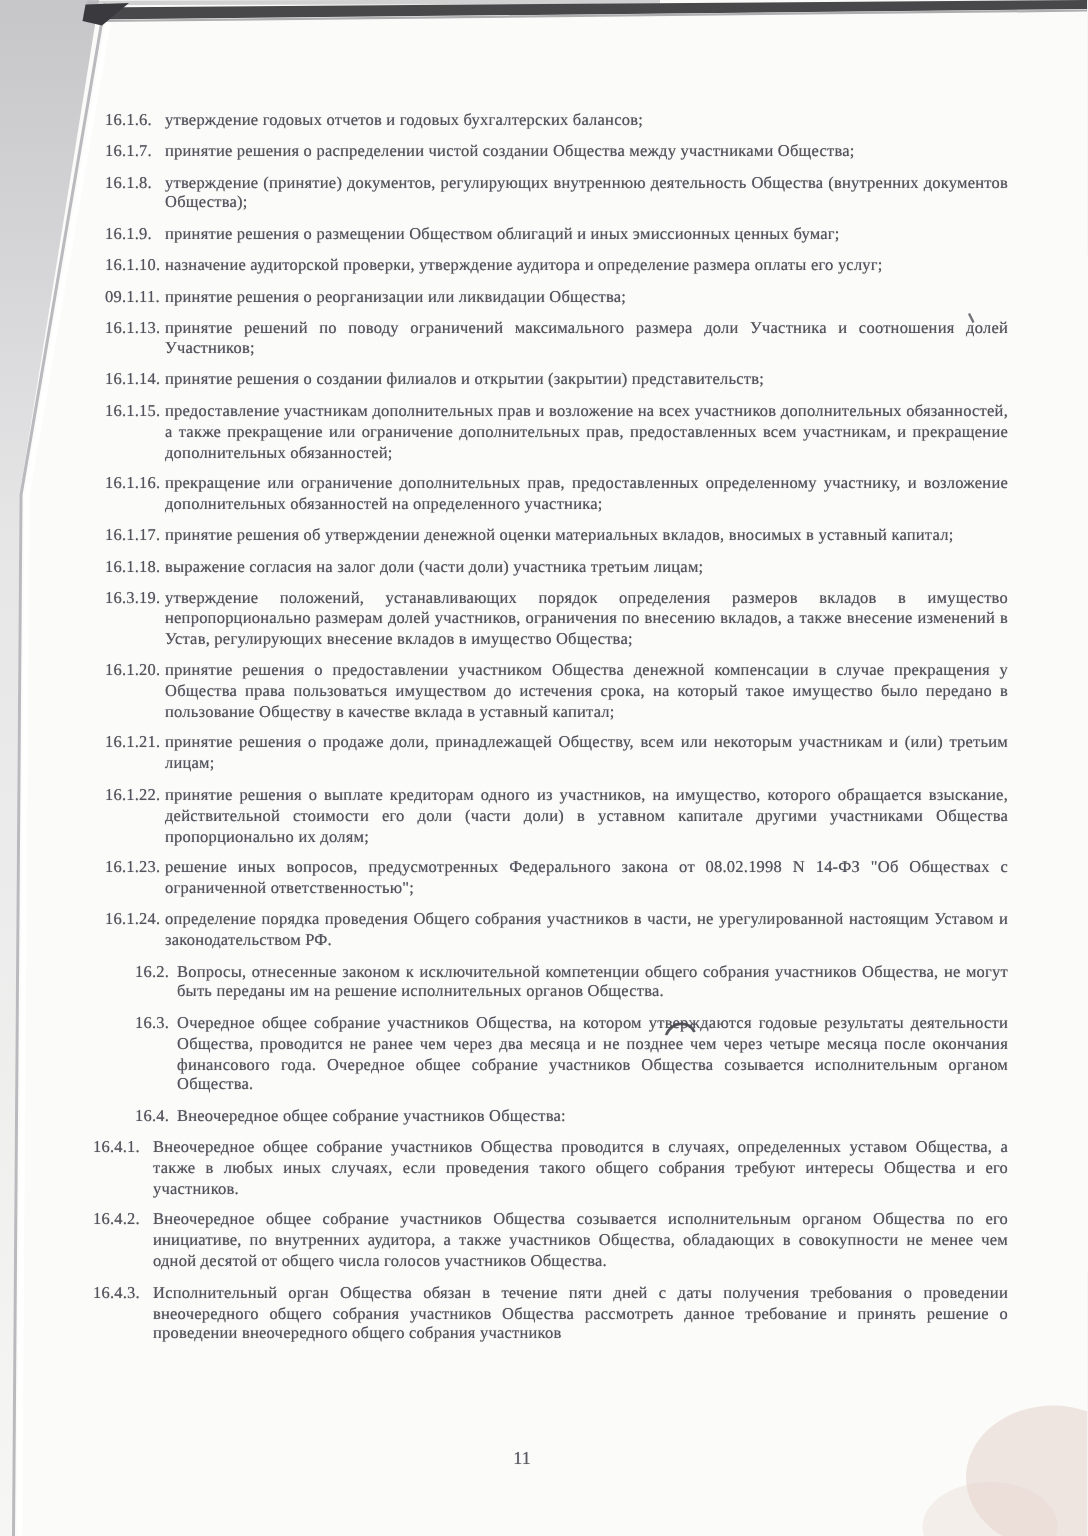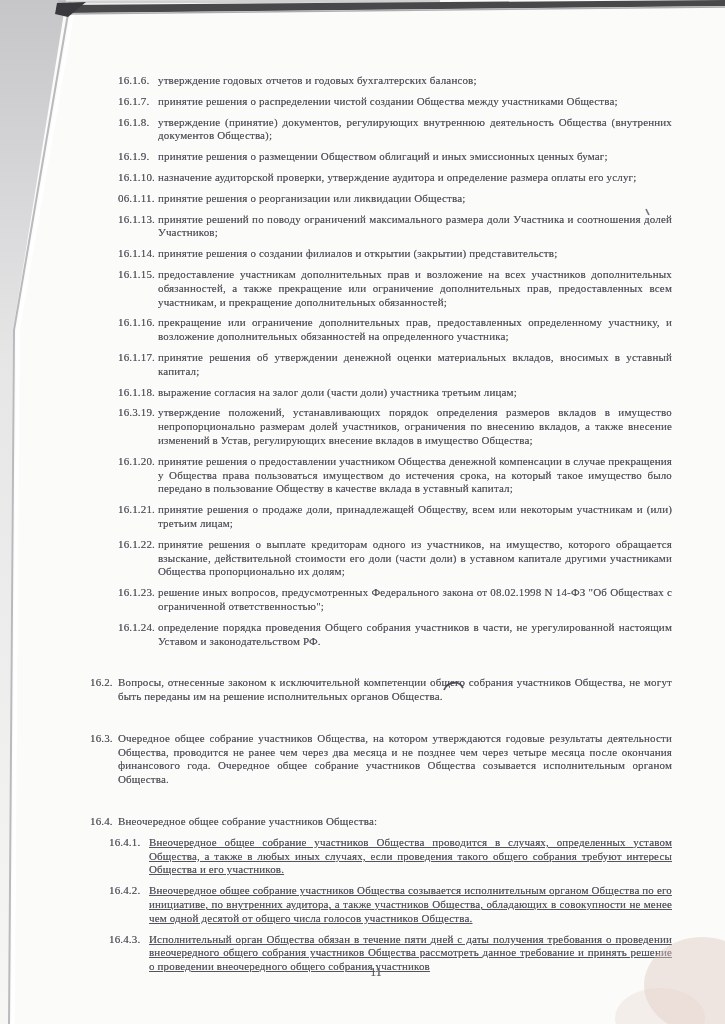--- a/index.html
+++ b/index.html
@@ -23,31 +23,30 @@
   .item{
     position:relative;
     text-align:justify;
     font-size:11px;
     line-height:13.8px;
     margin-bottom:7px;
     letter-spacing:0.15px;
     text-shadow:0 0 0.5px rgba(84,84,94,0.75);
   }
   .item .num{position:absolute;top:0;white-space:nowrap;}
-  .lvl-a{margin-left:118px;padding-left:40px;}
+  .lvl-a{margin-left:70px;padding-left:40px;}
   .lvl-a .num{left:0;width:40px;}
-  .lvl-main{margin-left:90px;padding-left:28px;margin-top:28px;}
+  .lvl-main{margin-left:90px;padding-left:28px;}
   .lvl-main .num{left:0;width:28px;}
-  .lvl-b{margin-left:109px;padding-left:40px;text-decoration:underline;}
+  .lvl-b{margin-left:62px;padding-left:40px;}
   .lvl-b .num{left:0;width:40px;}
   .page-number{
     position:absolute;left:0;bottom:44px;width:96%;
     text-align:center;font-size:12px;color:#5b5b64;z-index:1;
     text-shadow:0 0 0.5px rgba(84,84,94,0.7);
-    padding-left:28px;
   }
 </style>
 </head>
 <body>
 
 <div class="page">
 
   <svg class="scan-artifacts" viewBox="0 0 725 1024" aria-hidden="true">
     <defs>
       <linearGradient id="gl" x1="0" y1="0" x2="0" y2="1">
@@ -91,21 +90,21 @@
 
       <div class="item lvl-a">
         <span class="num">16.1.9.</span><span class="txt">принятие решения о размещении Обществом облигаций и иных эмиссионных ценных бумаг;</span>
       </div>
 
       <div class="item lvl-a">
         <span class="num">16.1.10.</span><span class="txt">назначение аудиторской проверки, утверждение аудитора и определение размера оплаты его услуг;</span>
       </div>
 
       <div class="item lvl-a">
-        <span class="num">06.1.11.</span><span class="txt">принятие решения о реорганизации или ликвидации Общества;</span>
+        <span class="num">09.1.11.</span><span class="txt">принятие решения о реорганизации или ликвидации Общества;</span>
       </div>
 
 
       <div class="item lvl-a">
         <span class="num">16.1.13.</span><span class="txt">принятие решений по поводу ограничений максимального размера доли Участника и соотношения долей Участников;</span>
       </div>
 
       <div class="item lvl-a">
         <span class="num">16.1.14.</span><span class="txt">принятие решения о создании филиалов и открытии (закрытии) представительств;</span>
       </div>

